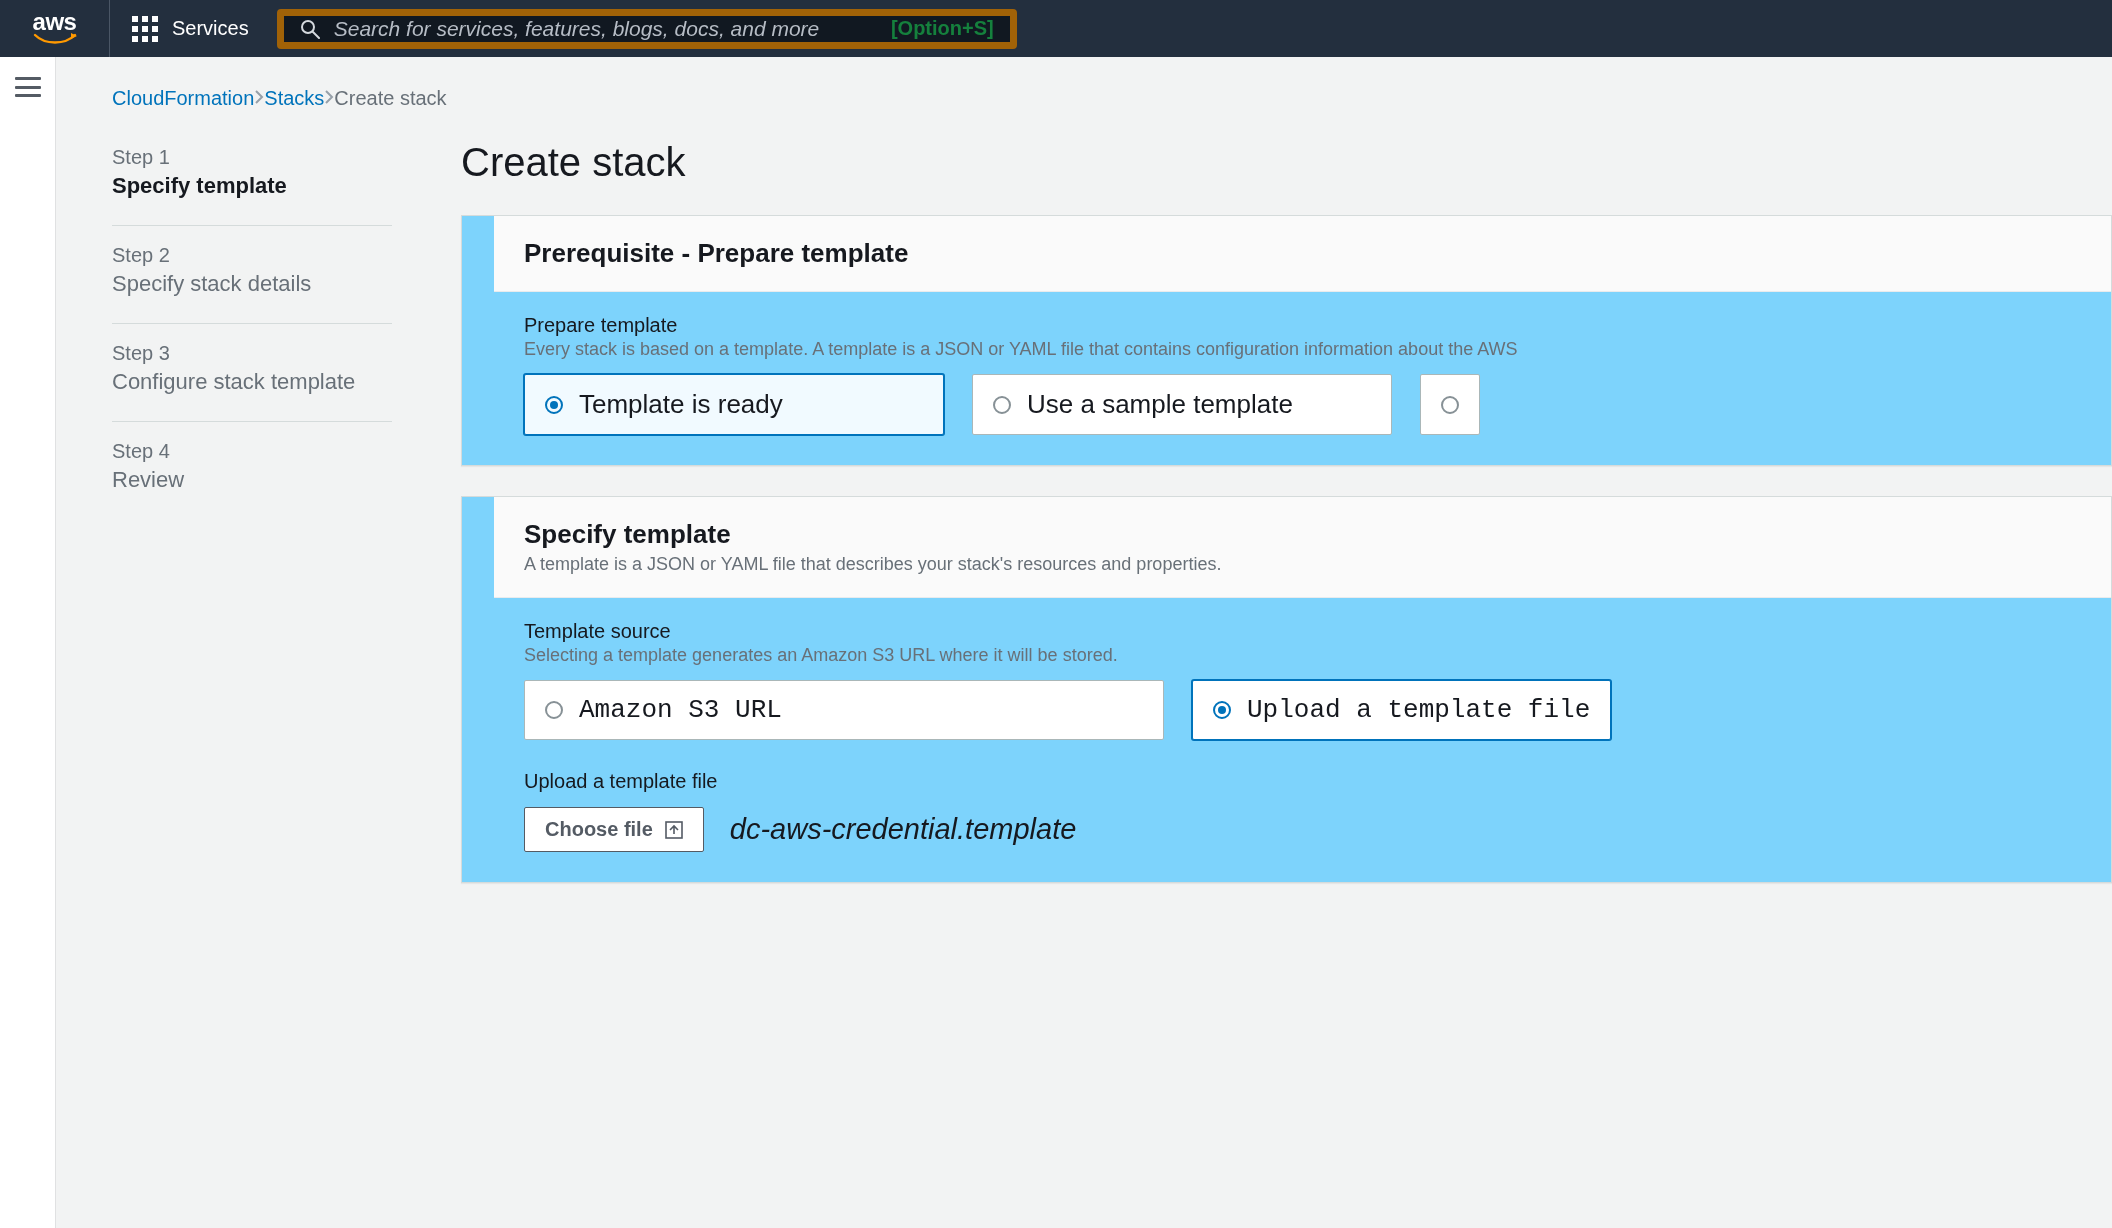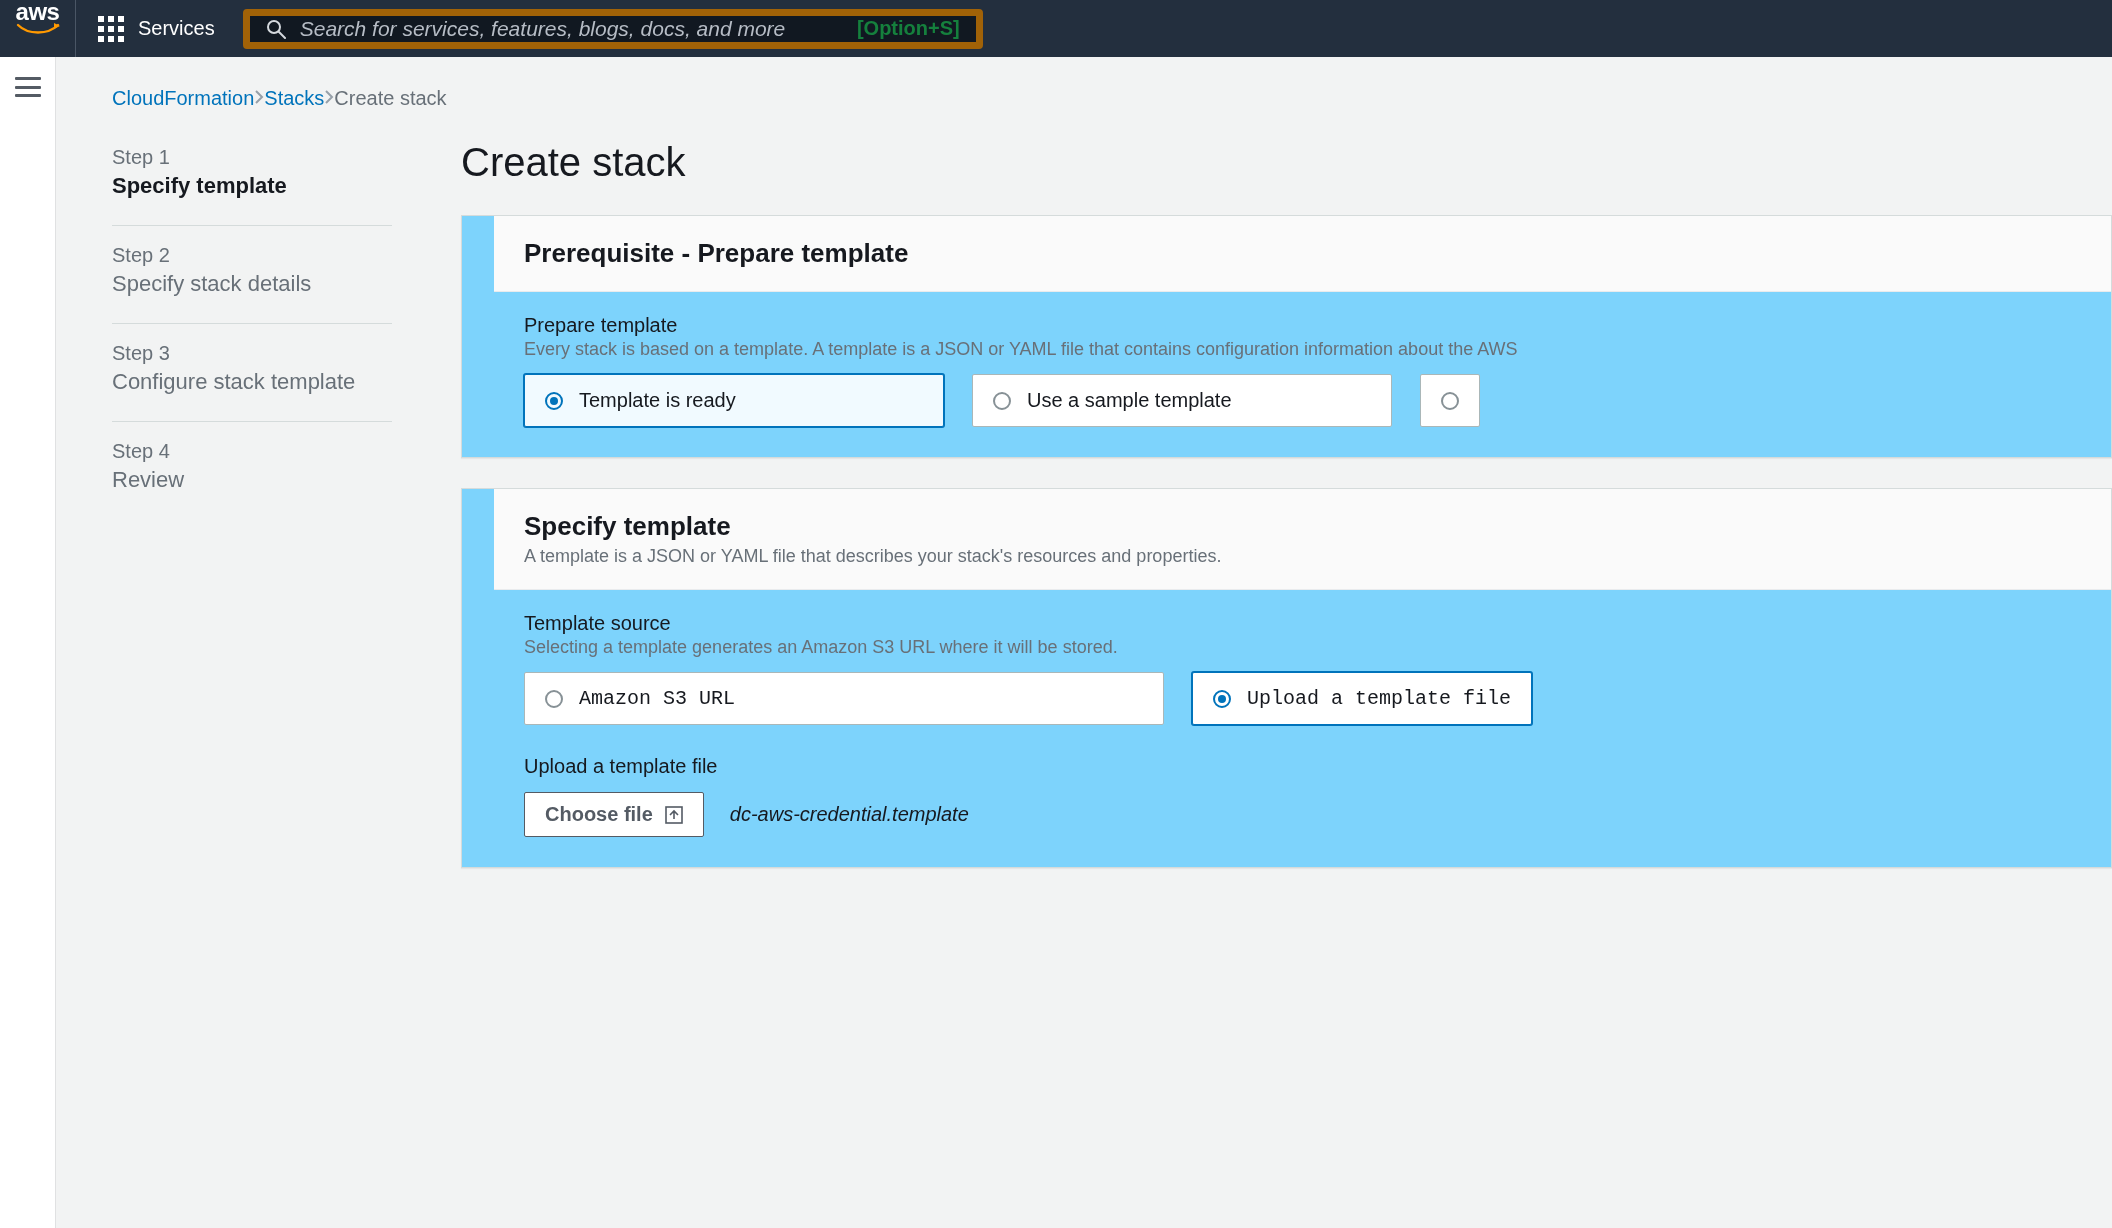--- a/index.html
+++ b/index.html
@@ -14,22 +14,23 @@
 
   
   .topbar {
     background: #232f3e;
     height: 57px;
     display: flex;
     align-items: center;
     padding: 0 0 0 0;
   }
   .logo-cell {
-    width: 76px;
-    display:flex;
+    width: 110px;
+    display:flex;
+    align-items:center;
     justify-content:center;
     border-right: 1px solid #4a5665;
     height:100%;
   }
   .aws-logo {
     color: #fff;
     font-weight: 700;
     font-size: 24px;
     letter-spacing: -0.5px;
     display:flex;
@@ -193,21 +194,21 @@
     gap: 28px;
   }
   .radio-card {
     border: 1px solid #aab7b8;
     border-radius: 2px;
     min-width: 420px;
     padding: 14px 20px;
     display:flex;
     align-items:center;
     gap: 16px;
-    font-size: 20px;
+    font-size: 26px;
     color:#16191f;
     background:#fff;
     white-space: nowrap;
   }
   .radio-card.selected {
     border: 1px solid #0073bb;
     background:#f1faff;
     box-shadow: 0 0 0 1px #0073bb;
   }
   .radio-dot {
@@ -252,21 +253,21 @@
     display:flex;
     align-items:center;
     gap: 12px;
     cursor:pointer;
     border-radius:2px;
   }
   .upload-icon {
     width:18px; height:18px;
   }
   .chosen-file {
-    font-size: 20px;
+    font-size: 29px;
     font-style: italic;
     color:#16191f;
   }
   .upload-label { font-size: 20px; margin-top: 30px; }
 </style>
 </head>
 <body>
 
 <div class="topbar">
   <div class="logo-cell">

